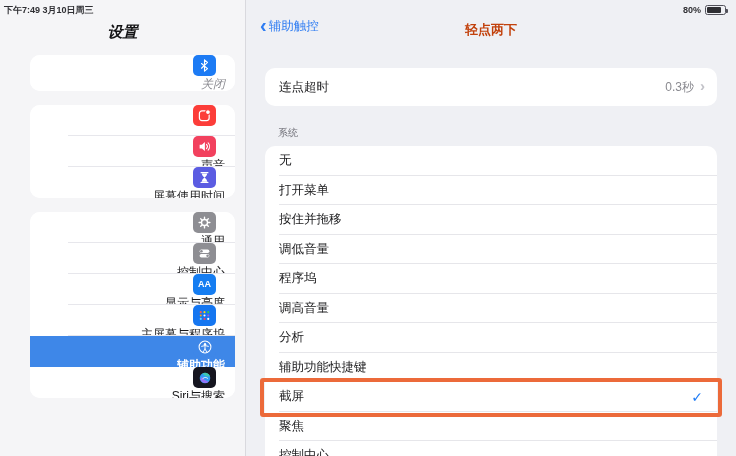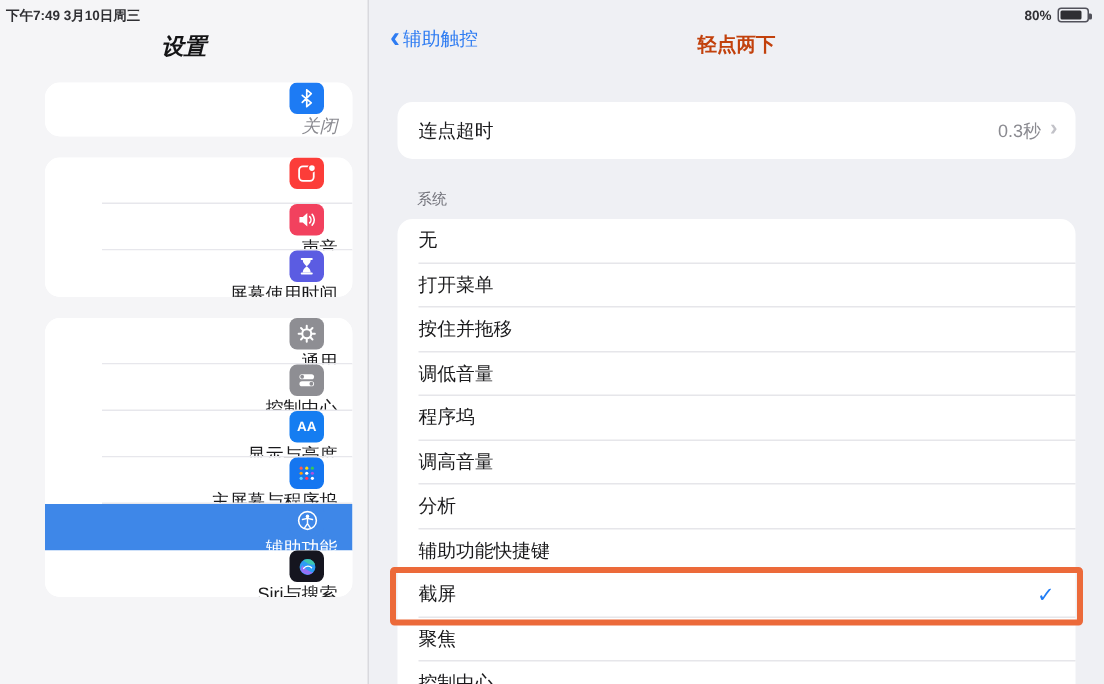--- a/index.html
+++ b/index.html
@@ -23,21 +23,21 @@
   .cols { display:flex; height:456px; }
   .sidebar { width:246px; height:100%; background:#f5f5f7; border-right:1px solid #d9d9de; }
   .panel { flex:1; height:100%; background:#eff0f4; position:relative; }
   
   .sb-title { margin-top:18px; height:28px; line-height:28px; text-align:center; font-size:15px; font-weight:bold; color:#141416;font-style:italic; }
   .sb-group { margin:0 10px 14px 30px; background:#ffffff; border-radius:10px; overflow:hidden; }
   .sb-group:first-child { margin-top:9px; }
   .sb-row { position:relative; display:flex; align-items:flex-end; height:31px; padding:0 10px 0 9px; font-size:12px; background:#ffffff; cursor:default;flex-direction:column; }
   .sb-group.single .sb-row { height:36px; }
   .sb-row:not(:last-child)::after { content:""; position:absolute; left:38px; right:0; bottom:0; height:1px; background:#e7e7ec; }
-  .sb-row.selected { background:#3e87e8; color:#ffffff; }
+  .sb-row.selected { background:#3e87e8; color:#ffffff;font-weight:bold; }
   .sb-row.selected::after { display:none; }
   .sb-icon { flex:0 0 auto; width:23px; height:21px; border-radius:5px; margin-right:9px;
              display:inline-flex; align-items:center; justify-content:center; color:#fff; overflow:hidden; }
   .sb-icon svg { display:block; }
   .sb-icon .aa { font-size:9px; font-weight:bold; letter-spacing:0; line-height:1; }
   .sb-label { flex:1 1 auto; white-space:nowrap; overflow:hidden; }
   .sb-value { color:#8a8a90; font-size:12px;font-style:italic; }
   
   .panel-header { position:relative; height:24px; margin-top:18px; }
   .back { position:absolute; left:14px; top:0; display:flex; align-items:center; gap:2px;

